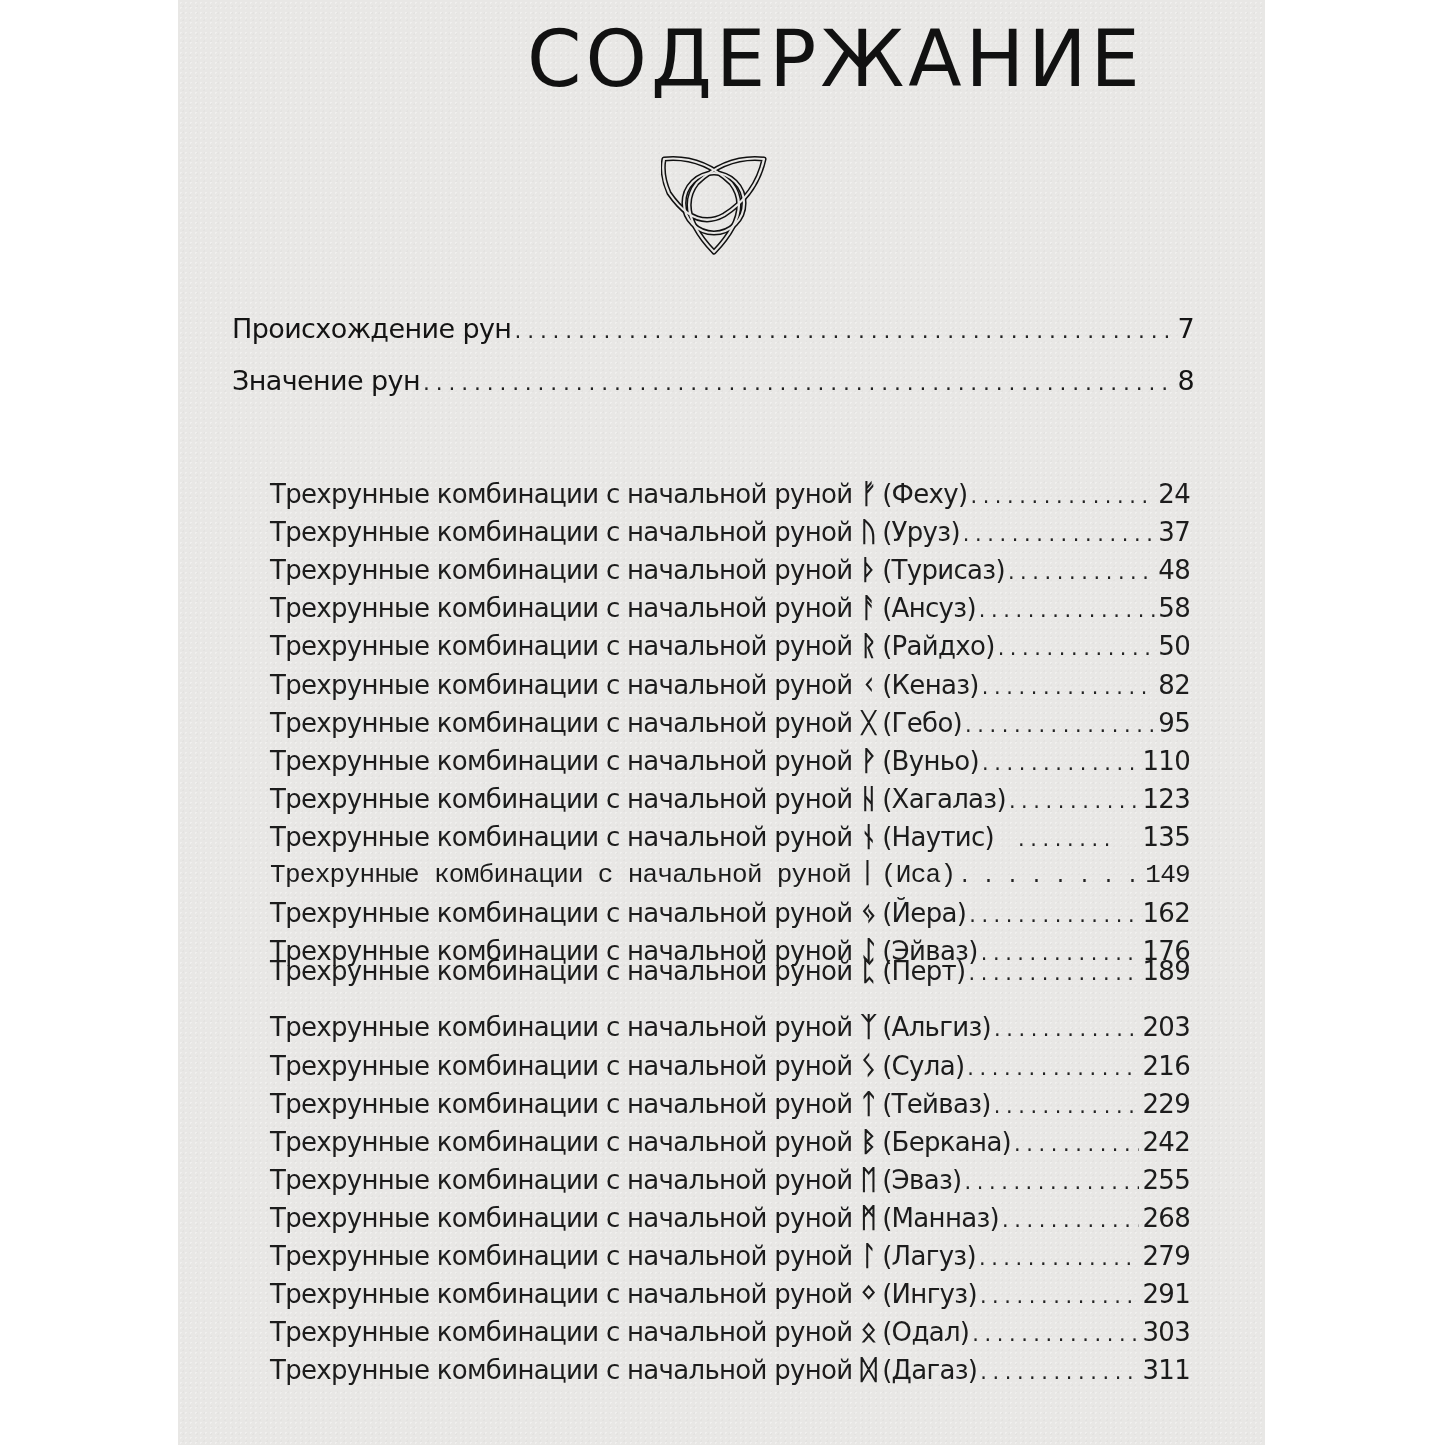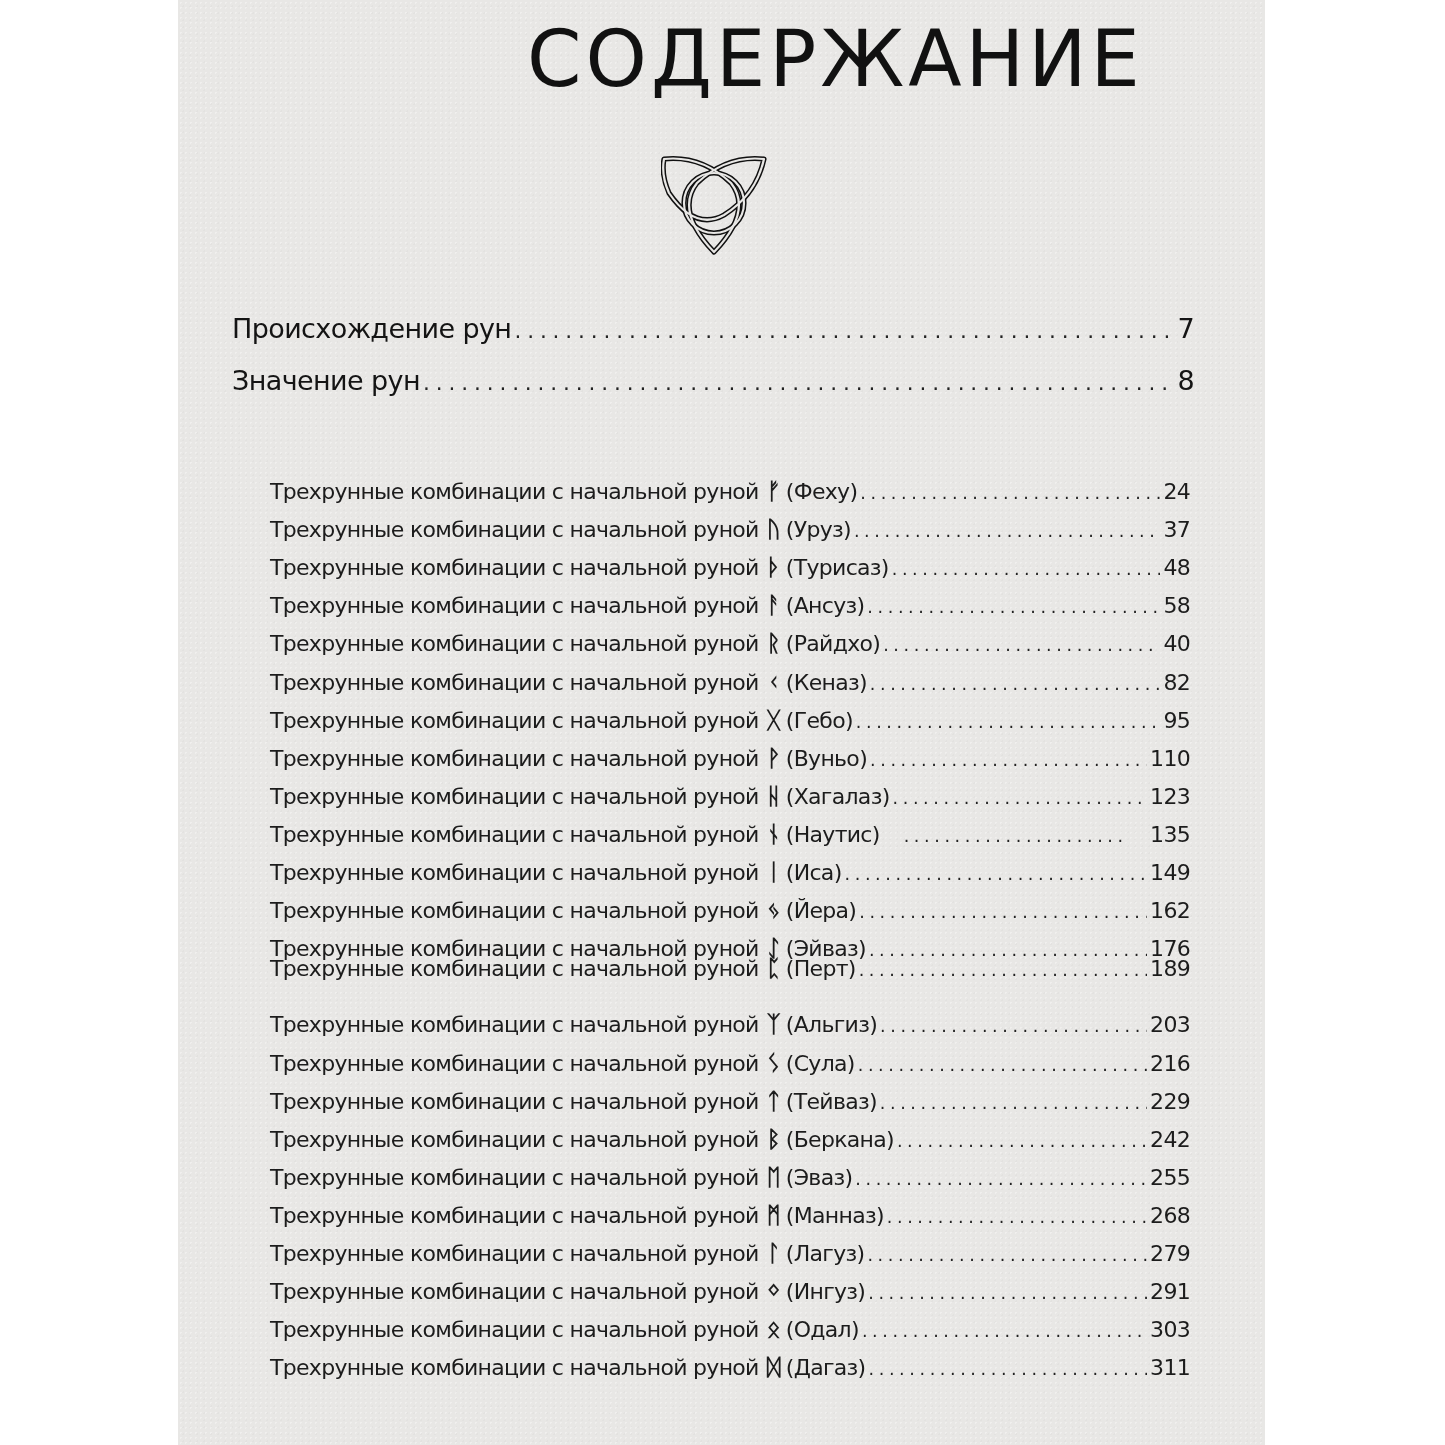--- a/index.html
+++ b/index.html
@@ -15,21 +15,21 @@
            letter-spacing:4px; line-height:90px; color:#111; }
   .ornament { position:absolute; left:483px; top:153px; width:106px; height:102px; }
   .toc { position:absolute; left:0; top:0; width:1087px; height:1445px; }
   .row { position:absolute; display:flex; align-items:baseline; white-space:nowrap; }
   .row .label { flex:0 0 auto; }
   .row .leader { flex:1 1 auto; overflow:hidden; margin:0 3px; color:#222;
                  letter-spacing:3px; font-size:0.8em; }
   .row .leader::before { content:". . . . . . . . . . . . . . . . . . . . . . . . . . . . . . . . . . . . . . . . . . . . . . . . . . . . . . . . . . . . . . . . . . . . . . . . . . . . . . . . . . . . . . . . . . . . . . . . . . . . ."; letter-spacing:0; word-spacing:-1px; }
   .row .page-num { flex:0 0 auto; }
   .main { left:54px; width:962px; font-size:27px; letter-spacing:-0.6px; height:40px; }
-  .sub { left:92px; width:920px; font-size:22px; letter-spacing:-0.7px; height:32px; color:#1c1c1c; }
+  .sub { left:92px; width:920px; font-size:26px; letter-spacing:-0.7px; height:32px; color:#1c1c1c; }
   .rune { font-weight:bold; display:inline-block; margin:0 6px 0 8px; font-size:1.05em; }
 </style>
 </head>
 <body>
 
 <div class="page">
   <div class="title">СОДЕРЖАНИЕ</div>
 
   <svg class="ornament" viewBox="0 0 106 102">
     <g fill="none" stroke="#111" stroke-width="5.2" stroke-linejoin="round">
@@ -72,21 +72,21 @@
           <span class="page-num">48</span>
         </div>
         <div class="row sub" style="top: 592.3px;">
           <span class="label"><span>Трехрунные комбинации с начальной руной</span><span class="rune">ᚨ</span><span>(Ансуз)</span></span>
           <span class="leader"></span>
           <span class="page-num">58</span>
         </div>
         <div class="row sub" style="top: 630.4px;">
           <span class="label"><span>Трехрунные комбинации с начальной руной</span><span class="rune">ᚱ</span><span>(Райдхо)</span></span>
           <span class="leader"></span>
-          <span class="page-num">40</span>
+          <span class="page-num">50</span>
         </div>
         <div class="row sub" style="top: 668.5px;">
           <span class="label"><span>Трехрунные комбинации с начальной руной</span><span class="rune">ᚲ</span><span>(Кеназ)</span></span>
           <span class="leader"></span>
           <span class="page-num">82</span>
         </div>
         <div class="row sub" style="top: 706.6px;">
           <span class="label"><span>Трехрунные комбинации с начальной руной</span><span class="rune">ᚷ</span><span>(Гебо)</span></span>
           <span class="leader"></span>
           <span class="page-num">95</span>
@@ -99,21 +99,21 @@
         <div class="row sub" style="top: 782.8px; justify-content: space-between;">
           <span class="label"><span>Трехрунные комбинации с начальной руной</span><span class="rune">ᚺ</span><span>(Хагалаз)</span></span>
           <span class="leader"></span>
           <span class="page-num">123</span>
         </div>
         <div class="row sub" style="top: 820.9px; gap: 21px;">
           <span class="label"><span>Трехрунные комбинации с начальной руной</span><span class="rune">ᚾ</span><span>(Наутис)</span></span>
           <span class="leader"></span>
           <span class="page-num">135</span>
         </div>
-        <div class="row sub" style="top: 859px;">
+        <div class="row sub" style="top: 859px; font-family: Liberation Mono, monospace;">
           <span class="label"><span>Трехрунные комбинации с начальной руной</span><span class="rune">ᛁ</span><span>(Иса)</span></span>
           <span class="leader"></span>
           <span class="page-num">149</span>
         </div>
         <div class="row sub" style="top: 897.1px;">
           <span class="label"><span>Трехрунные комбинации с начальной руной</span><span class="rune">ᛃ</span><span>(Йера)</span></span>
           <span class="leader"></span>
           <span class="page-num">162</span>
         </div>
         <div class="row sub" style="top: 935.2px;">

